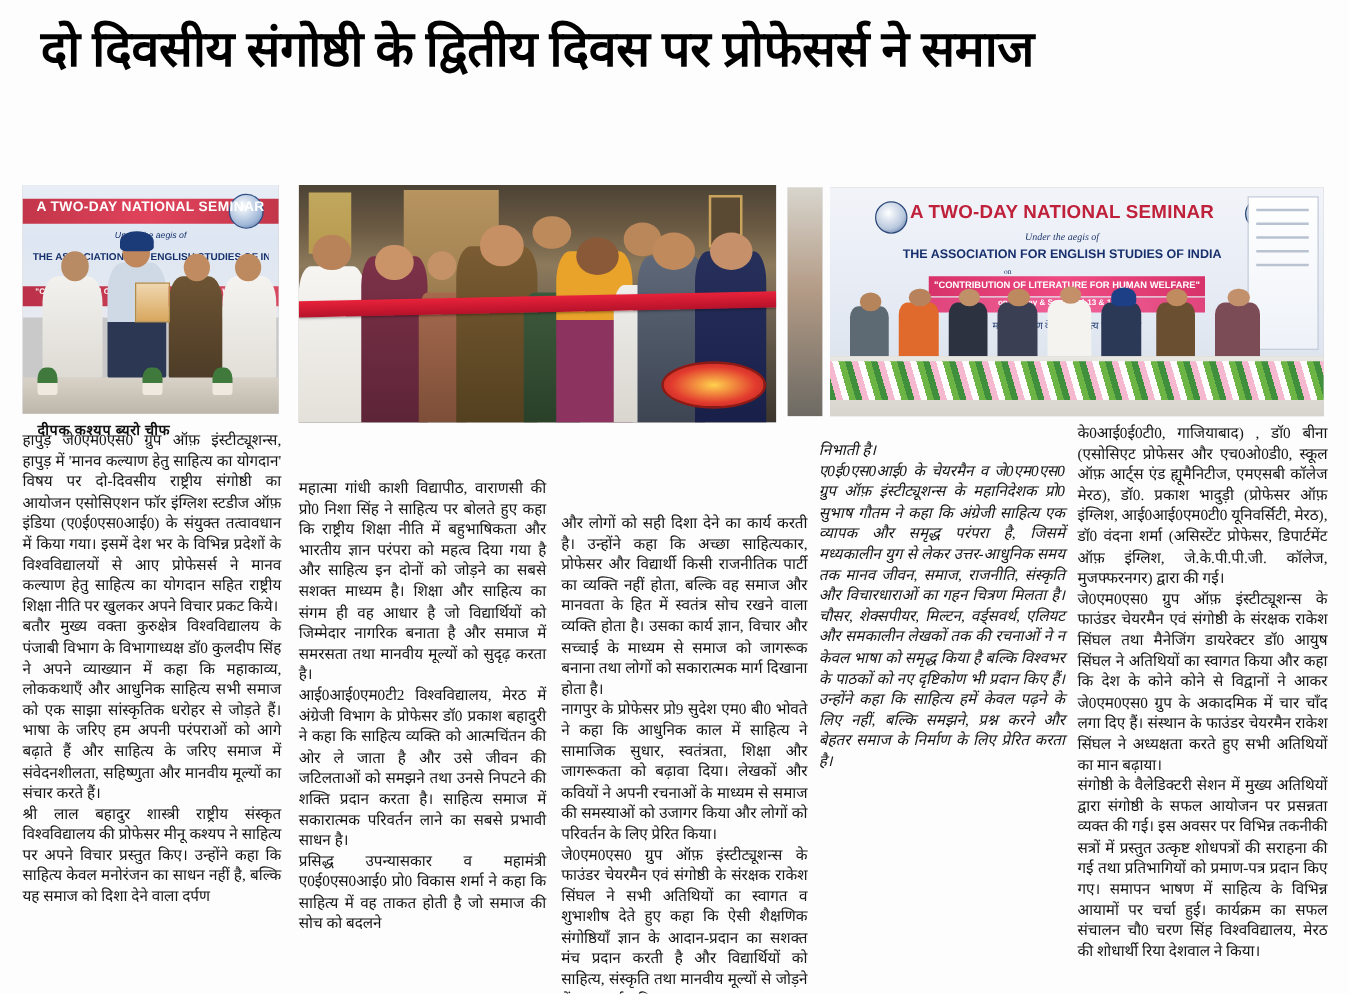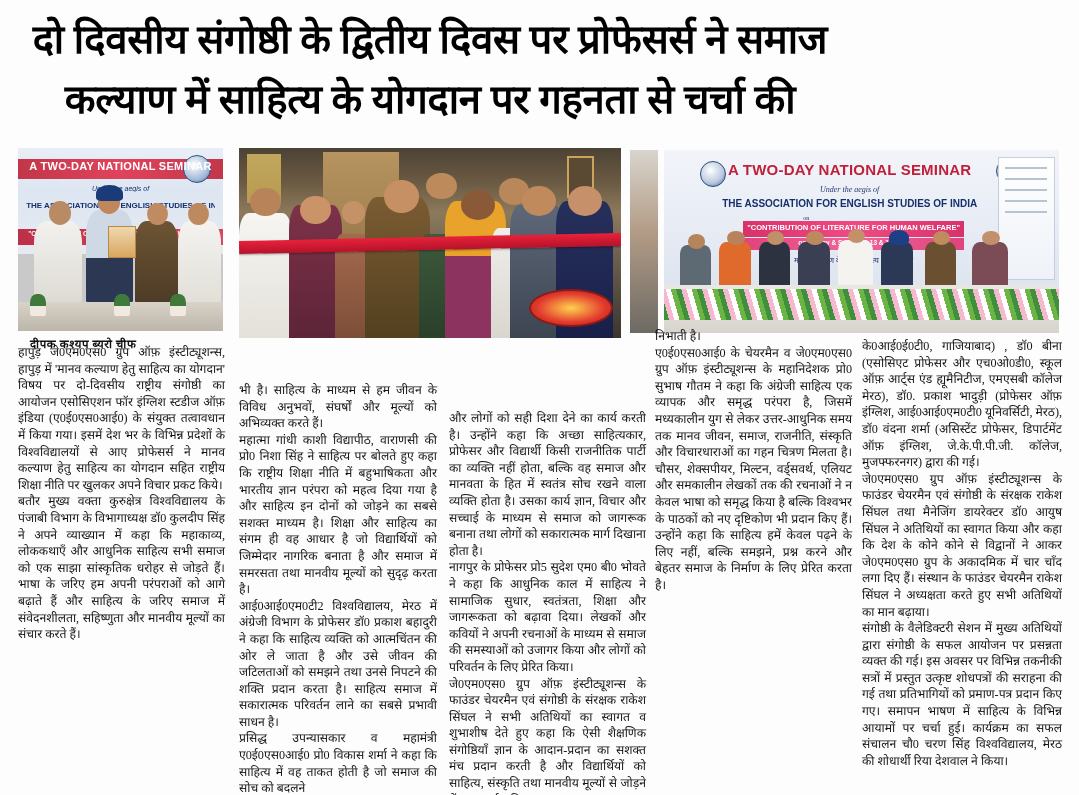--- a/index.html
+++ b/index.html
@@ -237,31 +237,30 @@
     text-align: justify;
     text-justify: inter-word;
     color: #141414;
   }
   .col p { margin: 0; }
   .col p + p { margin-top: 0px; }
 
   .col-1 { left: 18px;  top: 344px; width: 207px; }
   .col-2 { left: 239px; top: 382px; width: 198px; }
   .col-3 { left: 449px; top: 382px; width: 197px; margin-top: 28px; }
-  .col-4 { left: 655px; top: 328px; width: 197px; }
+  .col-4 { left: 655px; top: 352px; width: 197px; font-style: italic; }
   .col-5 { left: 862px; top: 338px; width: 200px; }
 </style>
 </head>
 <body>
 
 <div class="page">
 
   <div class="headline">
     <span class="headline-line">दो दिवसीय संगोष्ठी के द्वितीय दिवस पर प्रोफेसर्स ने समाज</span>
-    <span class="headline-line">कल्याण में साहित्य के योगदान पर गहनता से चर्चा की</span>
   </div>
 
   <div class="photo-strip">
 
     <div class="photo photo-1">
       <div class="ph-inner">
         <div class="p1-banner"></div>
         <div class="p1-band p1-t1"></div>
         <div class="p1-band p1-t3"></div>
         <div class="p1-logo"></div>
@@ -363,32 +362,32 @@
         <div class="p3-flowers"></div>
       </div>
     </div>
   </div>
 
   <div class="byline">दीपक कश्यप ब्यरो चीफ</div>
 
   <div class="col col-1">
     <p>हापुड़ जे0एम0एस0 ग्रुप ऑफ़ इंस्टीट्यूशन्स, हापुड़ में 'मानव कल्याण हेतु साहित्य का योगदान' विषय पर दो-दिवसीय राष्ट्रीय संगोष्ठी का आयोजन एसोसिएशन फॉर इंग्लिश स्टडीज ऑफ़ इंडिया (ए0ई0एस0आई0) के संयुक्त तत्वावधान में किया गया। इसमें देश भर के विभिन्न प्रदेशों के विश्वविद्यालयों से आए प्रोफेसर्स ने मानव कल्याण हेतु साहित्य का योगदान सहित राष्ट्रीय शिक्षा नीति पर खुलकर अपने विचार प्रकट किये।</p>
     <p>बतौर मुख्य वक्ता कुरुक्षेत्र विश्वविद्यालय के पंजाबी विभाग के विभागाध्यक्ष डॉ0 कुलदीप सिंह ने अपने व्याख्यान में कहा कि महाकाव्य, लोककथाएँ और आधुनिक साहित्य सभी समाज को एक साझा सांस्कृतिक धरोहर से जोड़ते हैं। भाषा के जरिए हम अपनी परंपराओं को आगे बढ़ाते हैं और साहित्य के जरिए समाज में संवेदनशीलता, सहिष्णुता और मानवीय मूल्यों का संचार करते हैं।</p>
+    <p>श्री लाल बहादुर शास्त्री राष्ट्रीय संस्कृत विश्वविद्यालय की प्रोफेसर मीनू कश्यप ने साहित्य पर अपने विचार प्रस्तुत किए। उन्होंने कहा कि साहित्य केवल मनोरंजन का साधन नहीं है, बल्कि यह समाज को दिशा देने वाला दर्पण</p>
   </div>
 
   <div class="col col-2">
-    <p>भी है। साहित्य के माध्यम से हम जीवन के विविध अनुभवों, संघर्षों और मूल्यों को अभिव्यक्त करते हैं।</p>
     <p>महात्मा गांधी काशी विद्यापीठ, वाराणसी की प्रो0 निशा सिंह ने साहित्य पर बोलते हुए कहा कि राष्ट्रीय शिक्षा नीति में बहुभाषिकता और भारतीय ज्ञान परंपरा को महत्व दिया गया है और साहित्य इन दोनों को जोड़ने का सबसे सशक्त माध्यम है। शिक्षा और साहित्य का संगम ही वह आधार है जो विद्यार्थियों को जिम्मेदार नागरिक बनाता है और समाज में समरसता तथा मानवीय मूल्यों को सुदृढ़ करता है।</p>
     <p>आई0आई0एम0टी2 विश्वविद्यालय, मेरठ में अंग्रेजी विभाग के प्रोफेसर डॉ0 प्रकाश बहादुरी ने कहा कि साहित्य व्यक्ति को आत्मचिंतन की ओर ले जाता है और उसे जीवन की जटिलताओं को समझने तथा उनसे निपटने की शक्ति प्रदान करता है। साहित्य समाज में सकारात्मक परिवर्तन लाने का सबसे प्रभावी साधन है।</p>
     <p>प्रसिद्ध उपन्यासकार व महामंत्री ए0ई0एस0आई0 प्रो0 विकास शर्मा ने कहा कि साहित्य में वह ताकत होती है जो समाज की सोच को बदलने</p>
   </div>
 
   <div class="col col-3">
     <p>और लोगों को सही दिशा देने का कार्य करती है। उन्होंने कहा कि अच्छा साहित्यकार, प्रोफेसर और विद्यार्थी किसी राजनीतिक पार्टी का व्यक्ति नहीं होता, बल्कि वह समाज और मानवता के हित में स्वतंत्र सोच रखने वाला व्यक्ति होता है। उसका कार्य ज्ञान, विचार और सच्चाई के माध्यम से समाज को जागरूक बनाना तथा लोगों को सकारात्मक मार्ग दिखाना होता है।</p>
-    <p>नागपुर के प्रोफेसर प्रो5 सुदेश एम0 बी0 भोवते ने कहा कि आधुनिक काल में साहित्य ने सामाजिक सुधार, स्वतंत्रता, शिक्षा और जागरूकता को बढ़ावा दिया। लेखकों और कवियों ने अपनी रचनाओं के माध्यम से समाज की समस्याओं को उजागर किया और लोगों को परिवर्तन के लिए प्रेरित किया।</p>
+    <p>नागपुर के प्रोफेसर प्रो9 सुदेश एम0 बी0 भोवते ने कहा कि आधुनिक काल में साहित्य ने सामाजिक सुधार, स्वतंत्रता, शिक्षा और जागरूकता को बढ़ावा दिया। लेखकों और कवियों ने अपनी रचनाओं के माध्यम से समाज की समस्याओं को उजागर किया और लोगों को परिवर्तन के लिए प्रेरित किया।</p>
     <p>जे0एम0एस0 ग्रुप ऑफ़ इंस्टीट्यूशन्स के फाउंडर चेयरमैन एवं संगोष्ठी के संरक्षक राकेश सिंघल ने सभी अतिथियों का स्वागत व शुभाशीष देते हुए कहा कि ऐसी शैक्षणिक संगोष्ठियाँ ज्ञान के आदान-प्रदान का सशक्त मंच प्रदान करती है और विद्यार्थियों को साहित्य, संस्कृति तथा मानवीय मूल्यों से जोड़ने में महत्वपूर्ण भूमिका</p>
   </div>
 
   <div class="col col-4">
     <p>निभाती है।</p>
     <p>ए0ई0एस0आई0 के चेयरमैन व जे0एम0एस0 ग्रुप ऑफ़ इंस्टीट्यूशन्स के महानिदेशक प्रो0 सुभाष गौतम ने कहा कि अंग्रेजी साहित्य एक व्यापक और समृद्ध परंपरा है, जिसमें मध्यकालीन युग से लेकर उत्तर-आधुनिक समय तक मानव जीवन, समाज, राजनीति, संस्कृति और विचारधाराओं का गहन चित्रण मिलता है। चौसर, शेक्सपीयर, मिल्टन, वर्ड्सवर्थ, एलियट और समकालीन लेखकों तक की रचनाओं ने न केवल भाषा को समृद्ध किया है बल्कि विश्वभर के पाठकों को नए दृष्टिकोण भी प्रदान किए हैं। उन्होंने कहा कि साहित्य हमें केवल पढ़ने के लिए नहीं, बल्कि समझने, प्रश्न करने और बेहतर समाज के निर्माण के लिए प्रेरित करता है।</p>
   </div>
 
   <div class="col col-5">
     <p>के0आई0ई0टी0, गाजियाबाद) , डॉ0 बीना (एसोसिएट प्रोफेसर और एच0ओ0डी0, स्कूल ऑफ़ आर्ट्स एंड ह्यूमैनिटीज, एमएसबी कॉलेज मेरठ), डॉ0. प्रकाश भादुड़ी (प्रोफेसर ऑफ़ इंग्लिश, आई0आई0एम0टी0 यूनिवर्सिटी, मेरठ), डॉ0 वंदना शर्मा (असिस्टेंट प्रोफेसर, डिपार्टमेंट ऑफ़ इंग्लिश, जे.के.पी.पी.जी. कॉलेज, मुजफ्फरनगर) द्वारा की गई।</p>

